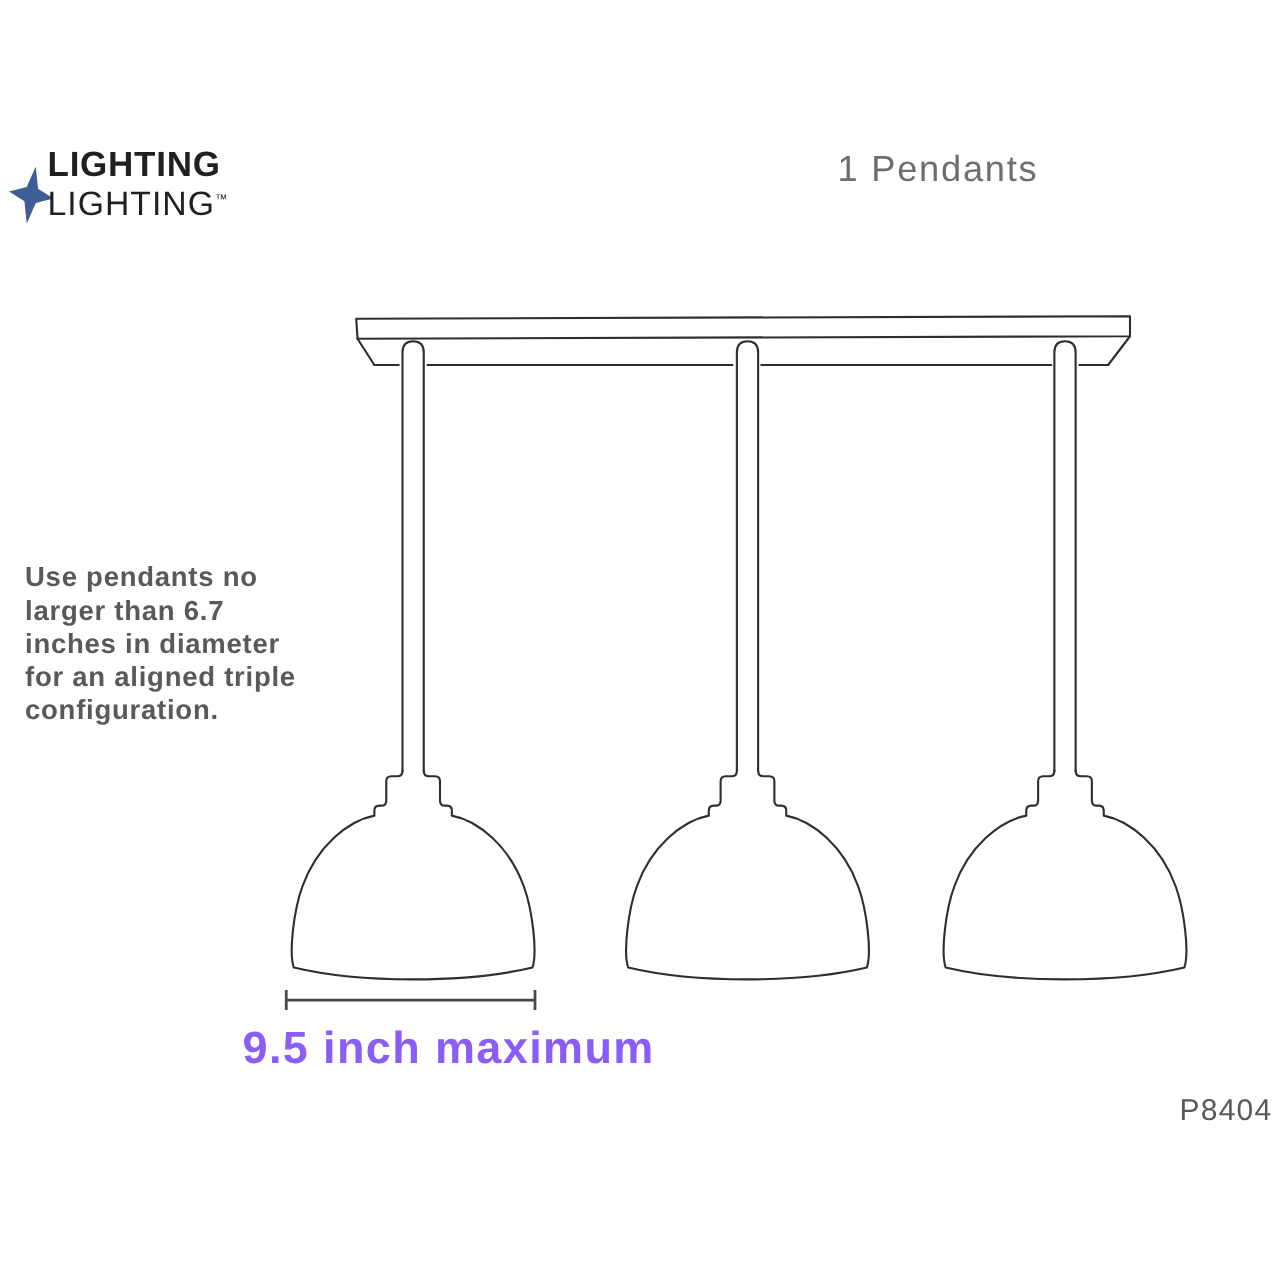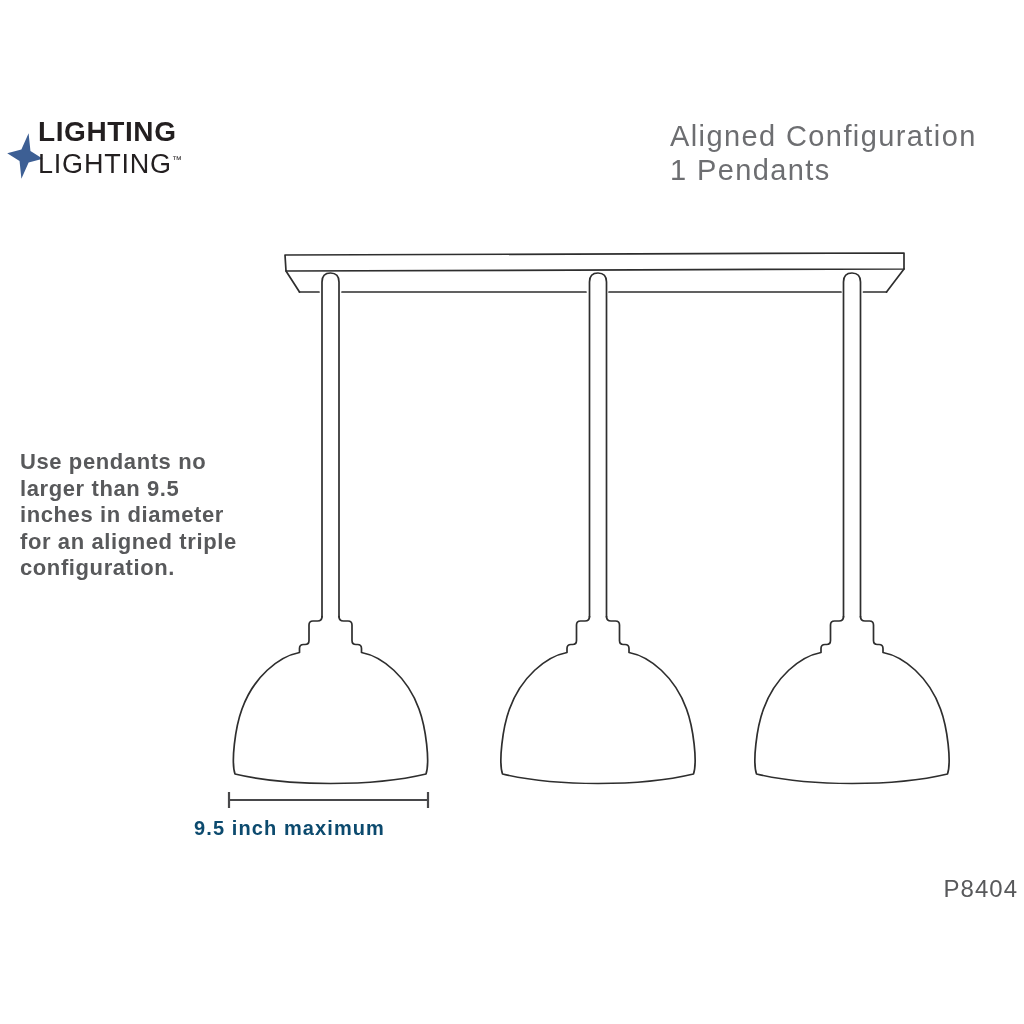--- a/index.html
+++ b/index.html
@@ -25,44 +25,43 @@
           letter-spacing: 0.6px; white-space: pre-line; }
 
   
   .drawing { position: absolute; left: 0; top: 0; width: 1024px; height: 1024px; }
   .ln { fill: none; stroke: #2e2e2e; stroke-width: 1.7; stroke-linecap: round; stroke-linejoin: round; }
   .ln-fill { fill: #ffffff; stroke: #2e2e2e; stroke-width: 1.7; stroke-linejoin: round; }
   .dim { fill: none; stroke: #48484a; stroke-width: 2.2; }
 
   
   .dim-label { position: absolute; left: 194px; top: 817px;
-               font-size: 20px; font-weight: 600; color: #0c4a6e; letter-spacing: 1.1px; }
+               font-size: 36px; font-weight: 600; color: #8b5cf6; letter-spacing: 1.1px; }
   .product-code { position: absolute; right: 6px; top: 875px;
                   font-size: 24px; font-weight: 400; color: #58595b; letter-spacing: 1px; }
 </style>
 </head>
 <body>
 
 <header class="logo">
   <svg class="logo-star" viewBox="0 0 38 48" aria-hidden="true">
     <path d="M19 1 L23.6 18.2 L37 24 L23.6 29.8 L19 47 L14.4 29.8 L1 24 L14.4 18.2 Z" fill="#3d5f94" transform="rotate(9 19 24)"></path>
   </svg>
   <div class="logo-text">
     <div class="logo-line1">LIGHTING</div>
     <div class="logo-line2"><span>LIGHTING</span><span class="logo-tm">™</span></div>
   </div>
 </header>
 
 <section class="title-block">
-  <div class="title-sub">Aligned Configuration</div>
   <div class="title-sub">1 Pendants</div>
 </section>
 
 <p class="note">Use pendants no
-larger than 9.5
+larger than 6.7
 inches in diameter
 for an aligned triple
 configuration.</p>
 
 <svg class="drawing" viewBox="0 0 1024 1024" aria-hidden="true">
   <defs>
     <g id="pendant">
 
       <path class="ln" d="M -8.5 617 L -8.5 282 Q -8.5 273 0 273 Q 8.5 273 8.5 282 L 8.5 617"></path>
 

